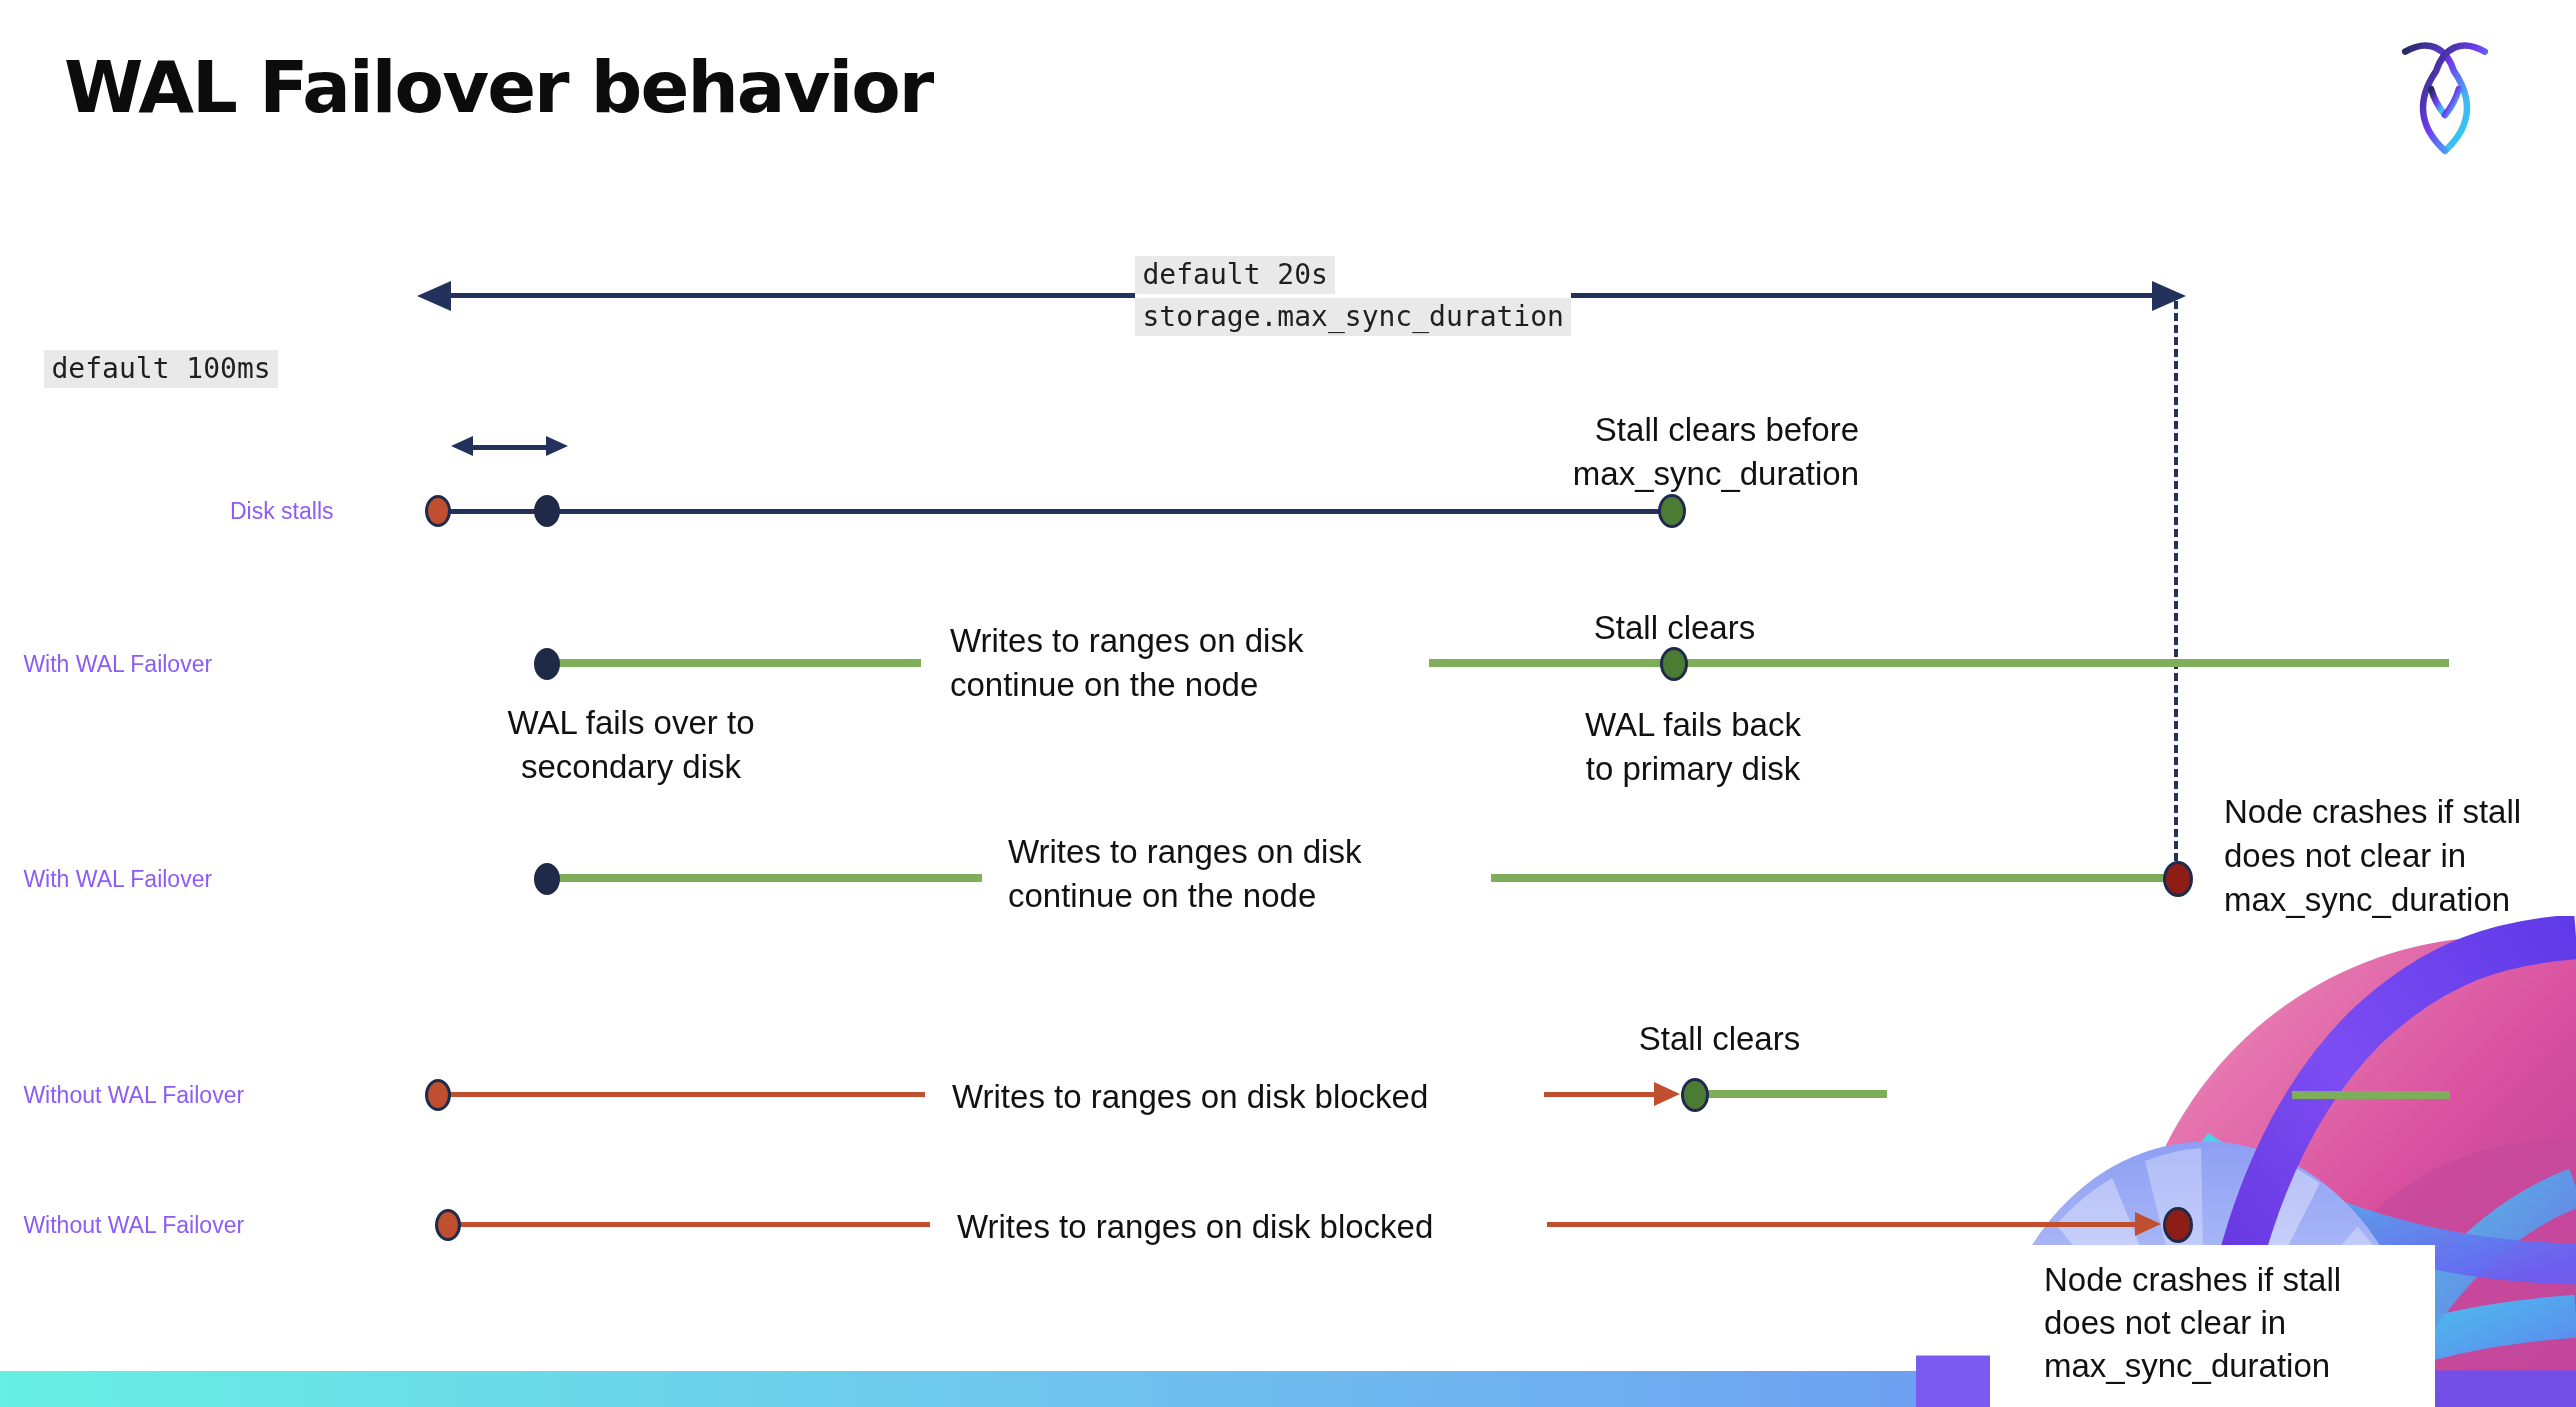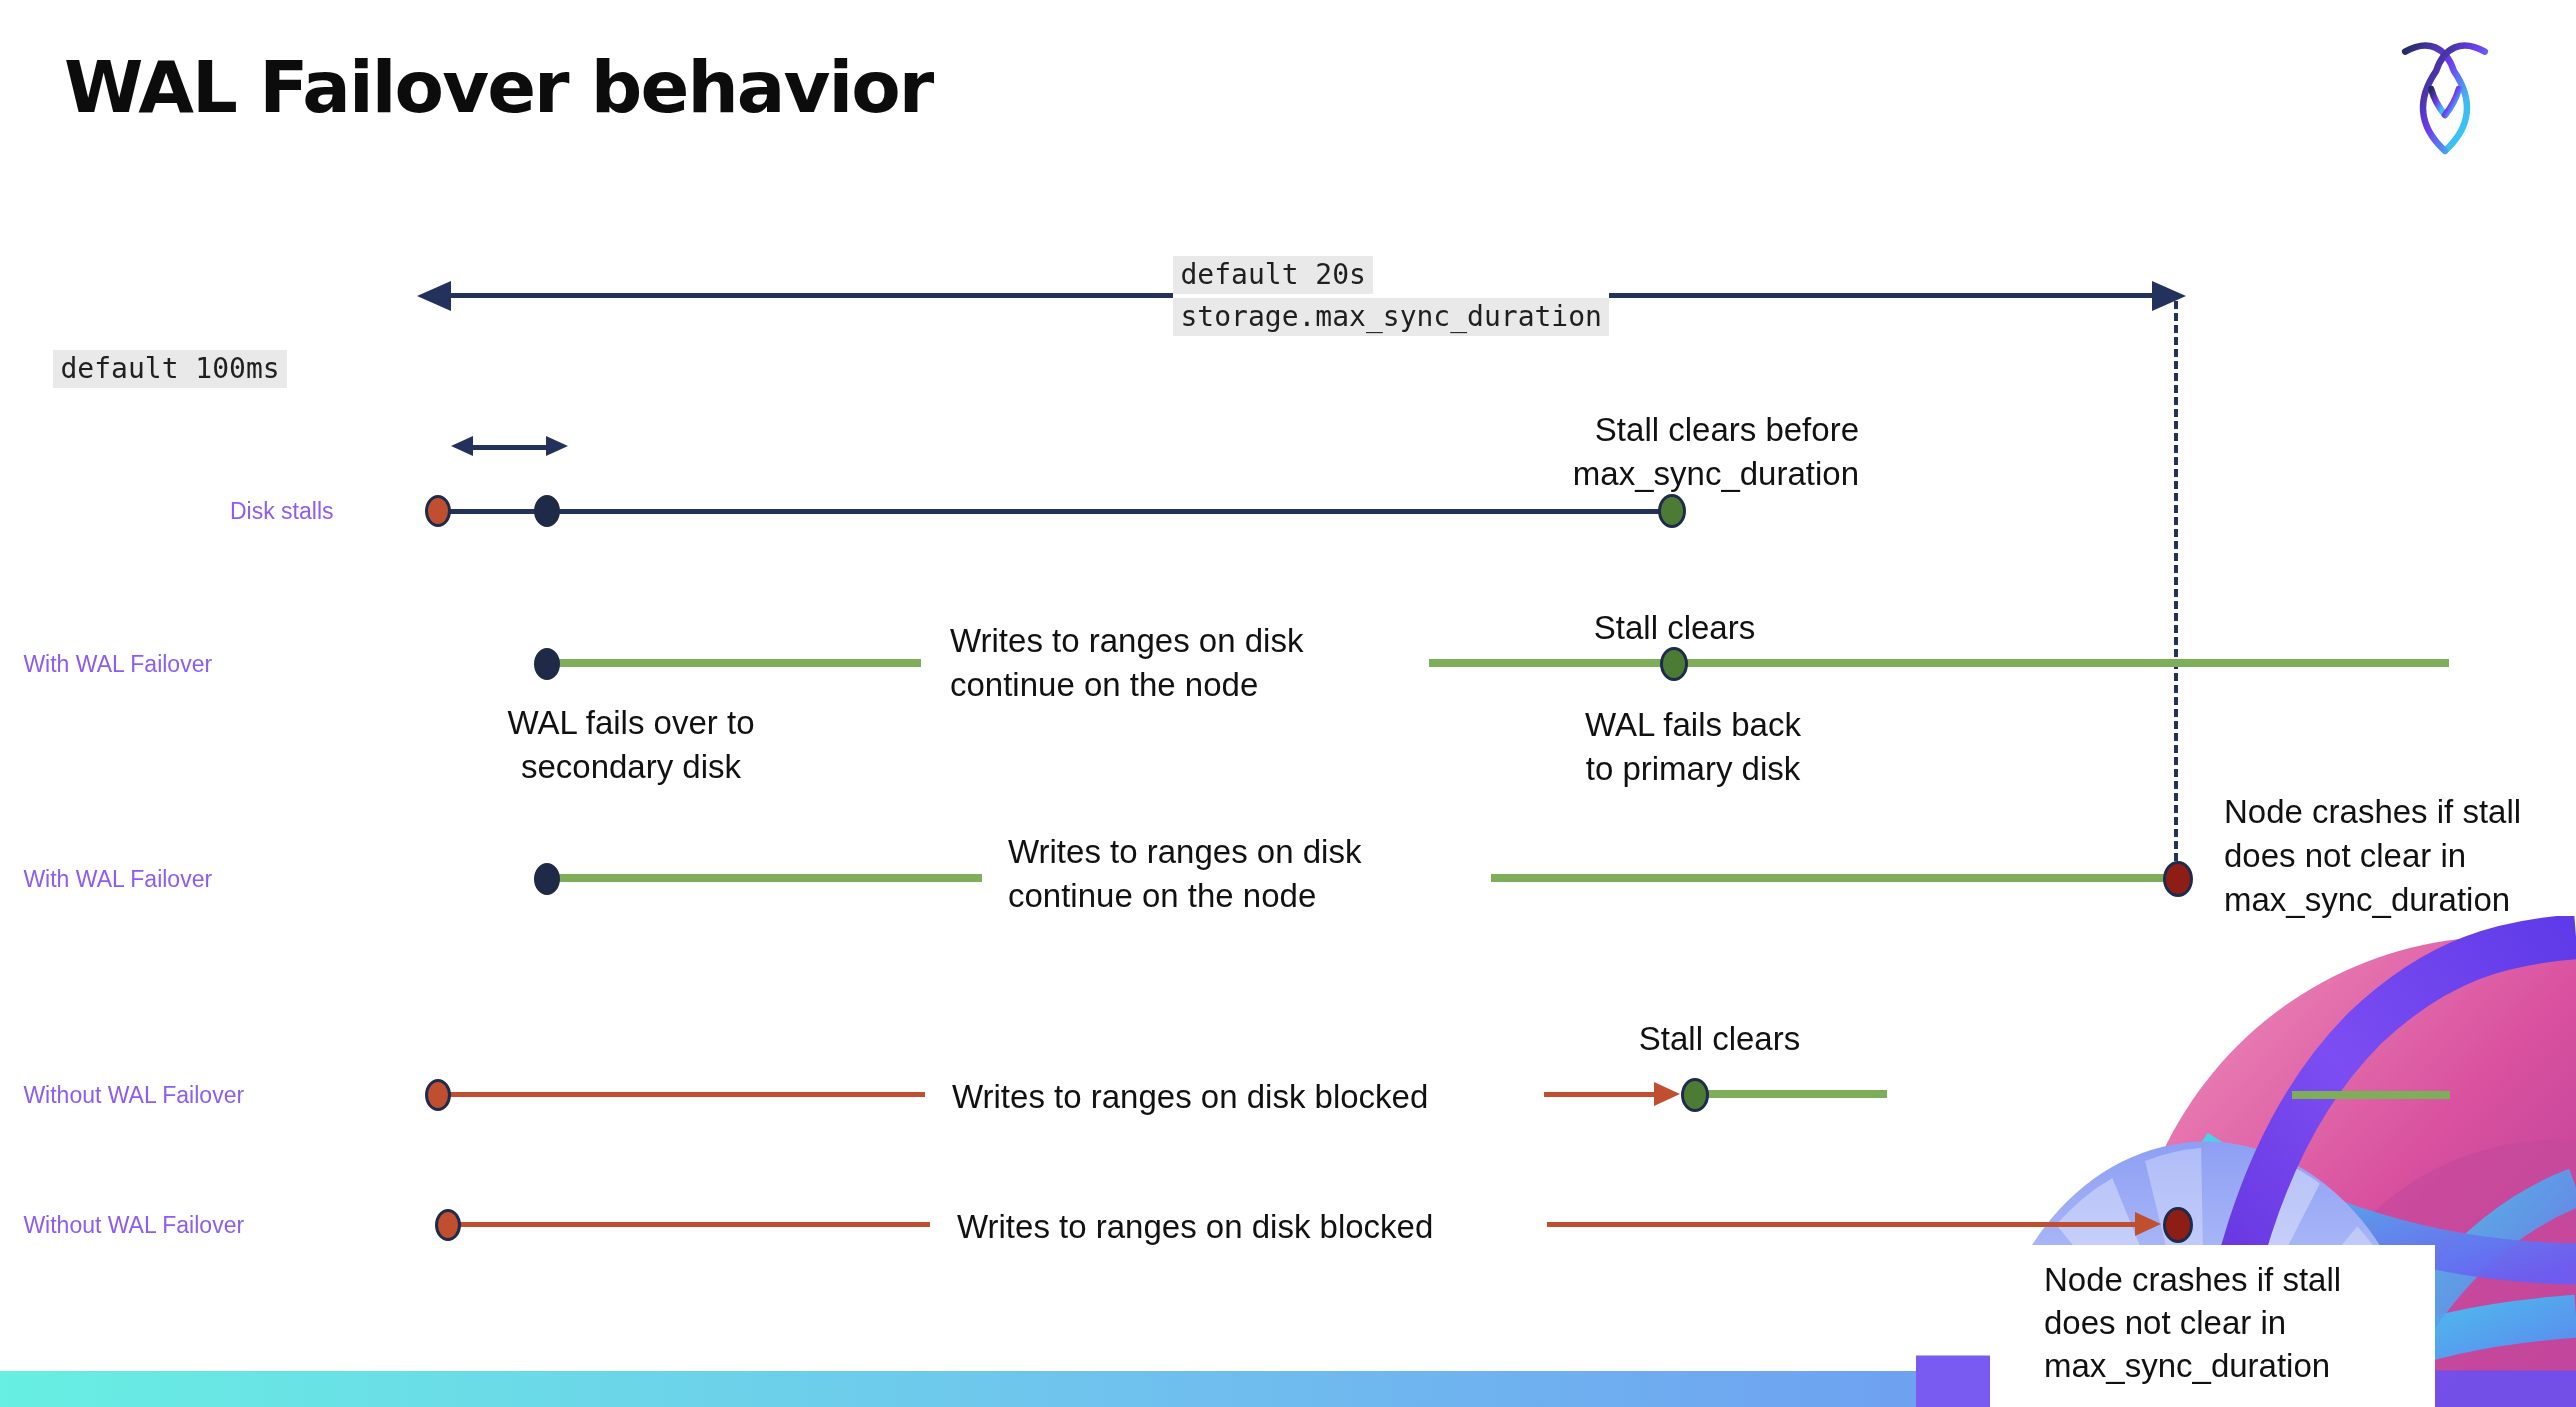--- a/index.html
+++ b/index.html
@@ -13,22 +13,22 @@
     font-size:72px;font-weight:bold;letter-spacing:-1.9px;color:#0c0c0c;z-index:7;
   }
   .logo{position:absolute;left:2389px;top:37px;width:112px;height:122px;z-index:7;}
   
   .mono-callout{position:absolute;display:flex;flex-direction:column;gap:4.7px;background:#ffffff;
     padding:1.9px 0;width:fit-content;z-index:8;}
   .mono-callout span{
     font-family:"DejaVu Sans Mono",monospace;font-size:28px;line-height:36px;color:#1f1f1f;
     background:#e9e9e9;padding:0.9px 7.5px;width:fit-content;white-space:pre;
   }
-  #callout-max-sync{left:1173px;top:254px;}
-  #callout-threshold{left:46px;top:348px;padding-left:7px;}
+  #callout-max-sync{left:1135px;top:254px;}
+  #callout-threshold{left:37px;top:348px;padding-left:7px;}
   
   .hline{position:absolute;z-index:4;}
   .navy{background:#22325c;}
   .greenline{background:#7fae5a;}
   .redline{background:#bf4f2e;}
   .tri{position:absolute;width:0;height:0;z-index:4;}
   .dash-v{position:absolute;left:2174px;top:301px;height:572px;width:0;
     border-left:4.7px dashed #22325c;z-index:3;}
   .dot{position:absolute;border-radius:50%;border:3.7px solid #1f2b4d;box-sizing:border-box;z-index:6;}
   .dot.navy-dot{background:#1e2a47;border-color:#1e2a47;}

